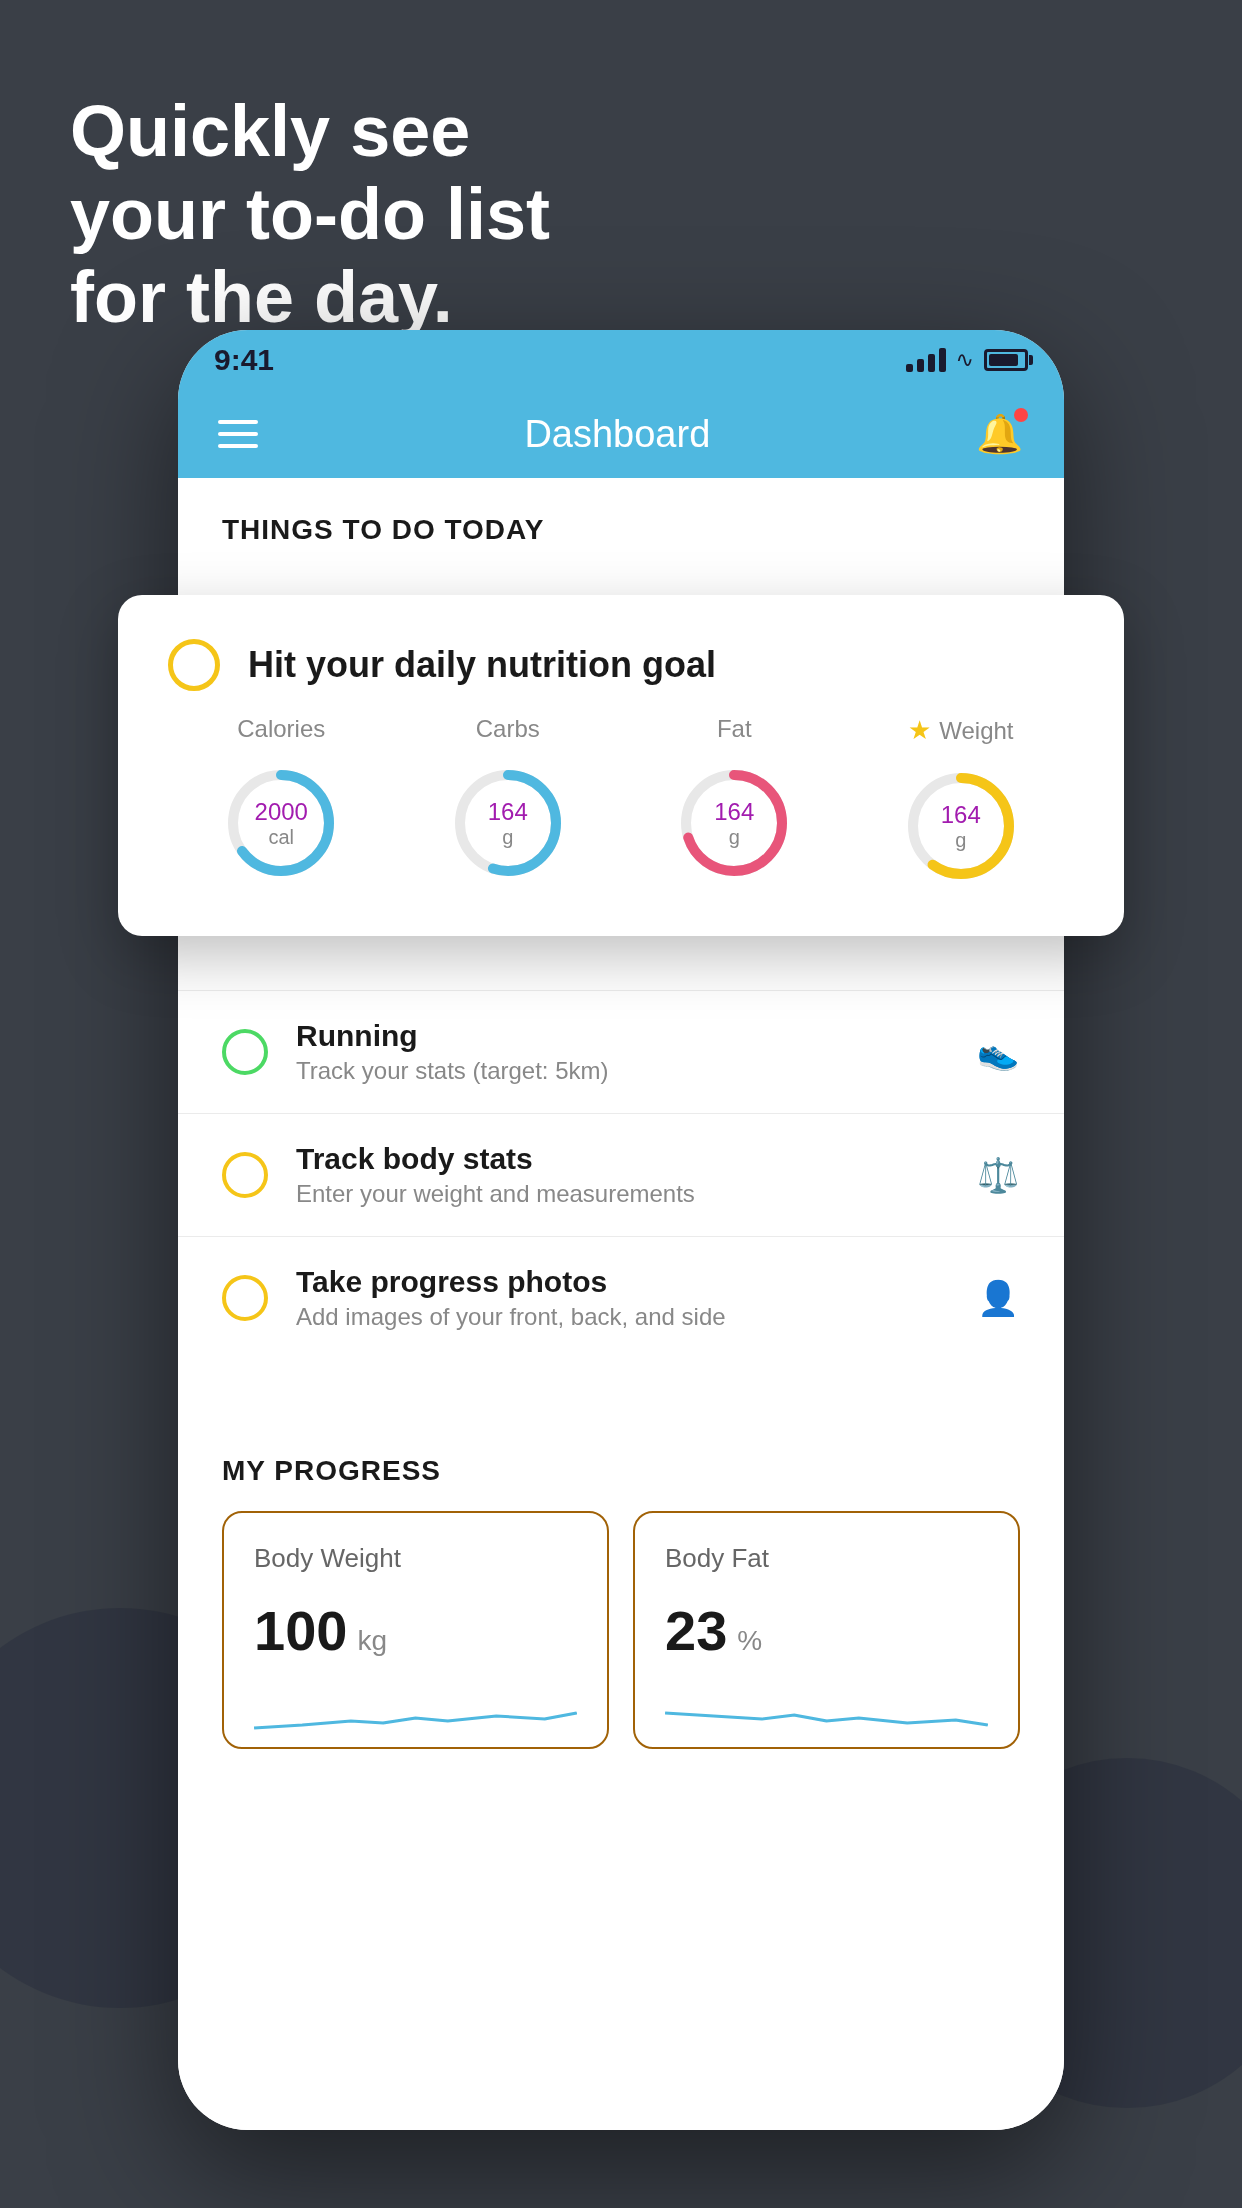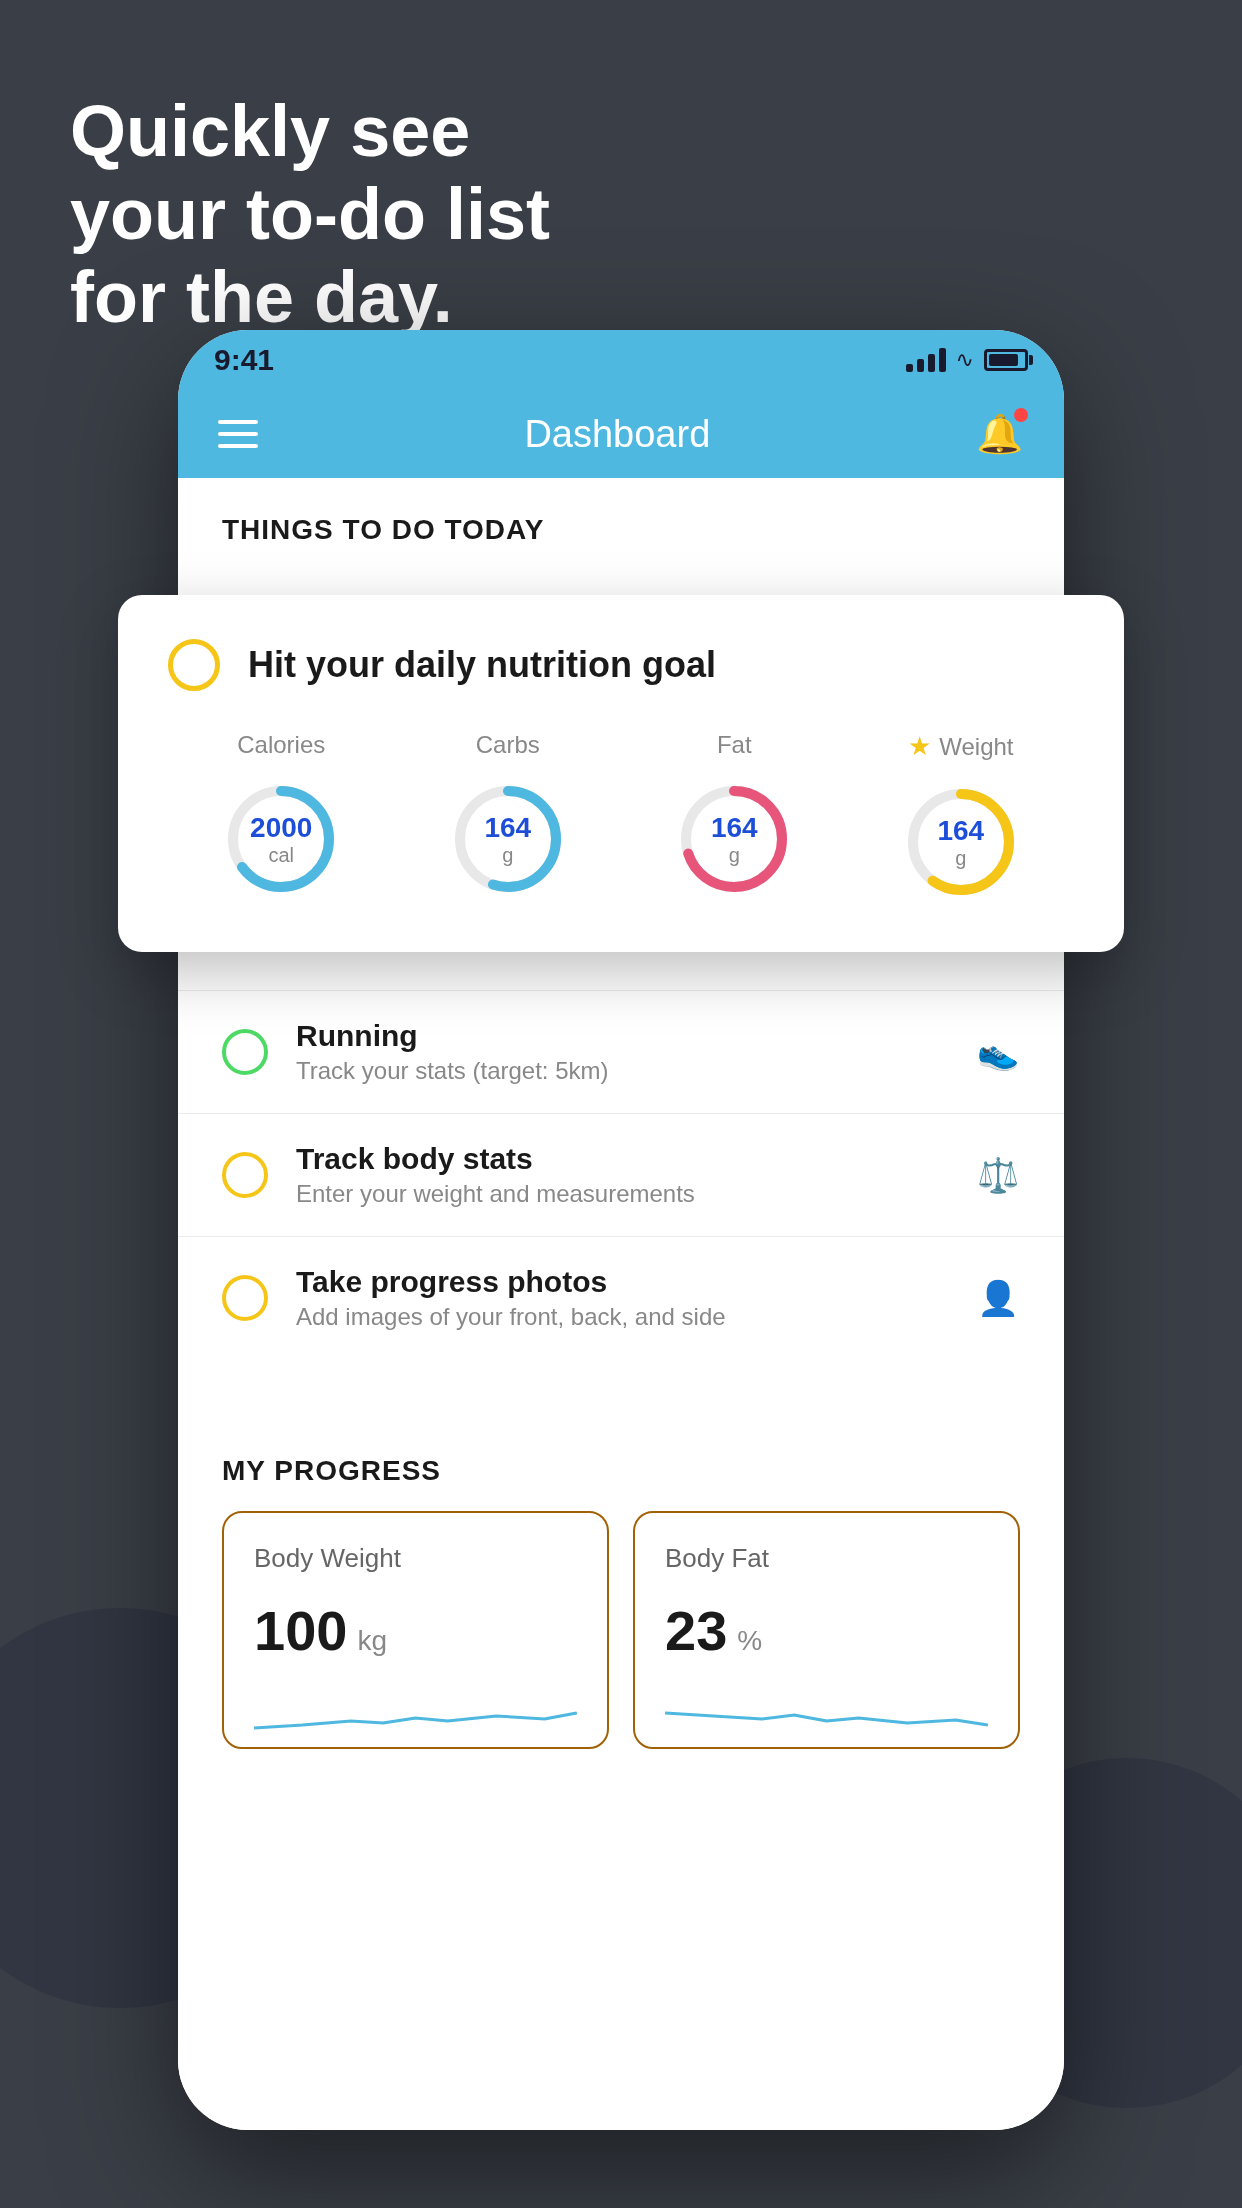--- a/index.html
+++ b/index.html
@@ -180,21 +180,21 @@
       border-radius: 24px;
       box-shadow: 0 20px 60px rgba(0,0,0,0.25);
       padding: 44px 50px 50px;
       z-index: 10;
     }
 
     .card-title-row {
       display: flex;
       align-items: center;
       gap: 28px;
-      margin-bottom: 40px;
+      margin-bottom: 24px;
     }
 
     .circle-check {
       width: 52px;
       height: 52px;
       border-radius: 50%;
       border: 5px solid #f5c518;
       flex-shrink: 0;
     }
 
@@ -247,23 +247,23 @@
 
     .donut-text {
       position: absolute;
       top: 50%;
       left: 50%;
       transform: translate(-50%, -50%);
       text-align: center;
     }
 
     .donut-value {
-      font-size: 28px;
-      font-weight: 700;
-      color: #1d4ed8;
+      font-size: 24px;
+      font-weight: 400;
+      color: #a21caf;
       display: block;
     }
 
     .donut-unit {
       font-size: 20px;
       color: #888;
       display: block;
     }
 
     

